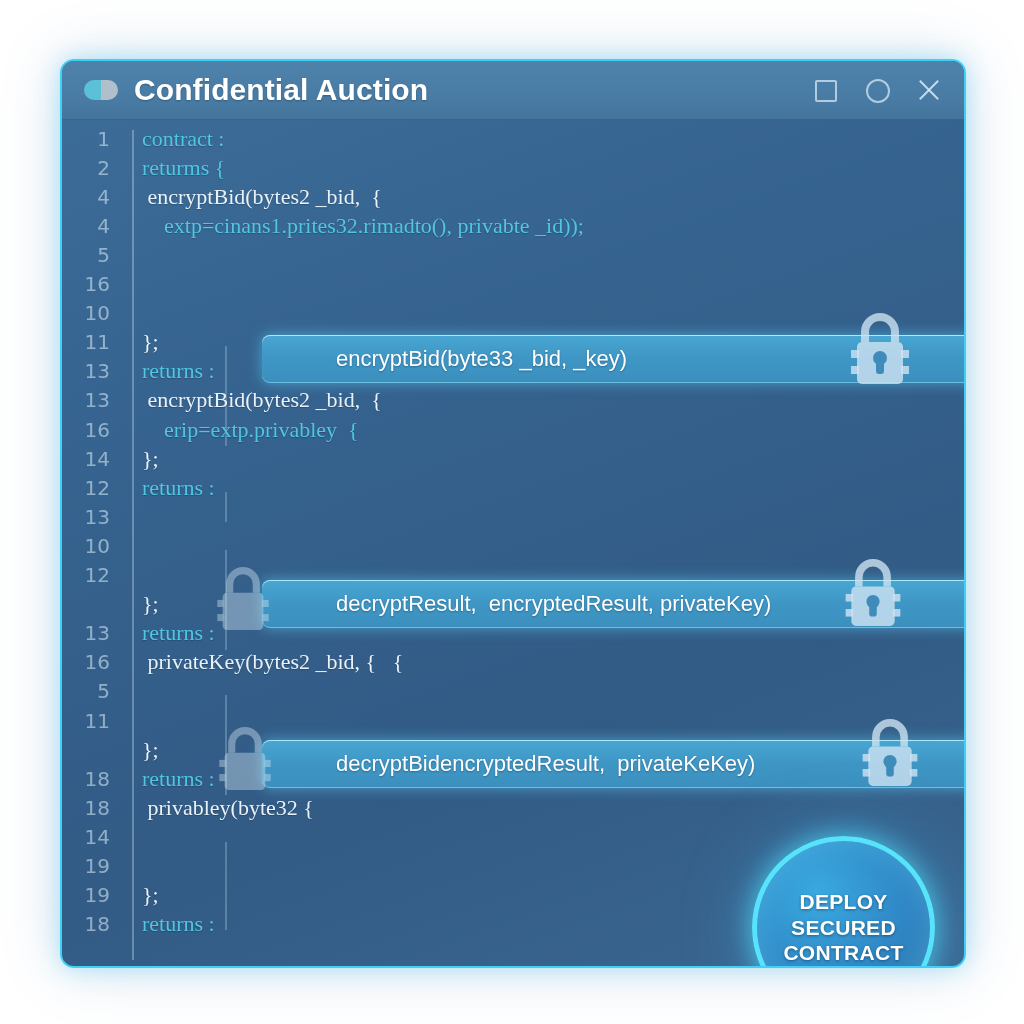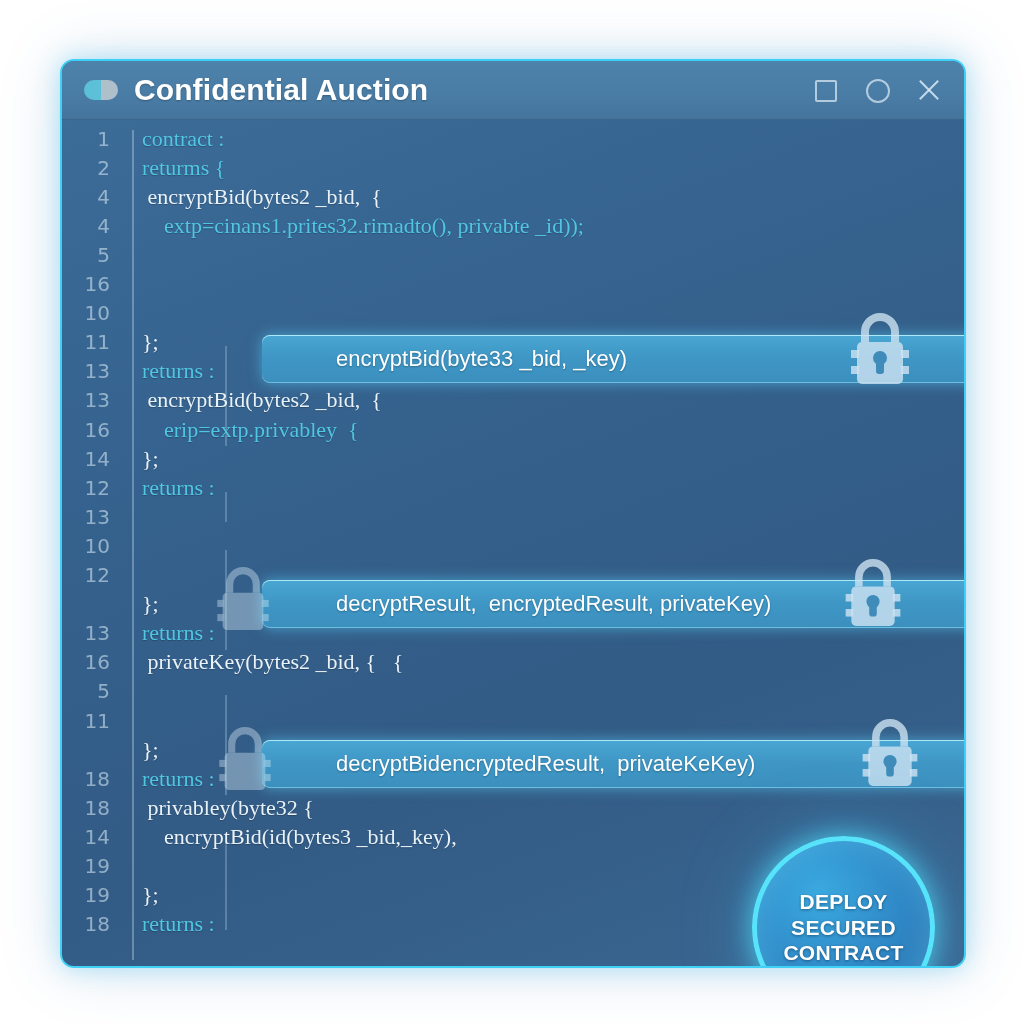--- a/index.html
+++ b/index.html
@@ -336,21 +336,20 @@
         <div class="code-row" style="top: 644.2px;">
           <span class="line-no">18</span>
           <span class="code-text kw">returns :</span>
         </div>
         <div class="code-row" style="top: 673.3px;">
           <span class="line-no">18</span>
           <span class="code-text mix"> privabley(byte32 {</span>
         </div>
         <div class="code-row" style="top: 702.4px;">
           <span class="line-no">14</span>
-          <span class="code-text mix">    encryptBid(id(bytes3 _bid,_key),</span>
         </div>
         <div class="code-row" style="top: 731.5px;">
           <span class="line-no">19</span>
           <span class="code-text mix"></span>
         </div>
         <div class="code-row" style="top: 760.6px;">
           <span class="line-no">19</span>
           <span class="code-text mix">};</span>
         </div>
         <div class="code-row" style="top: 789.7px;">

